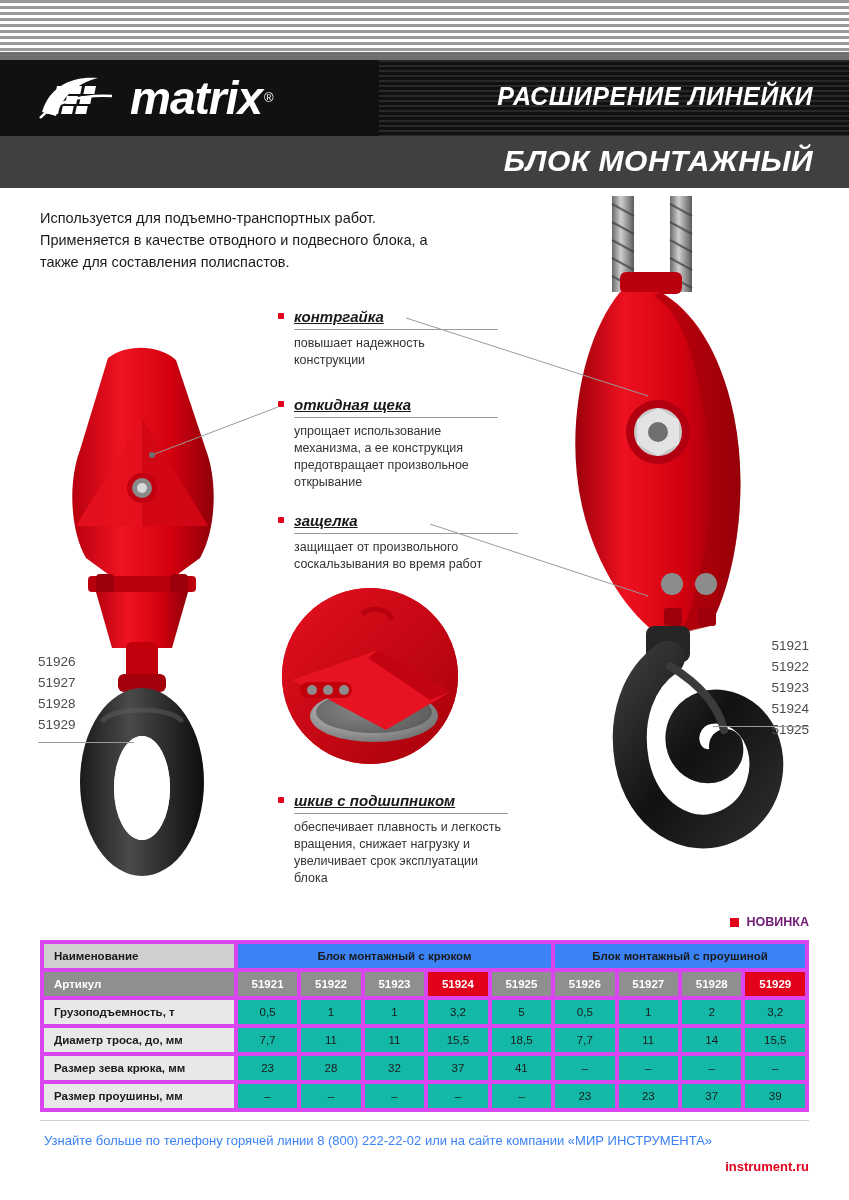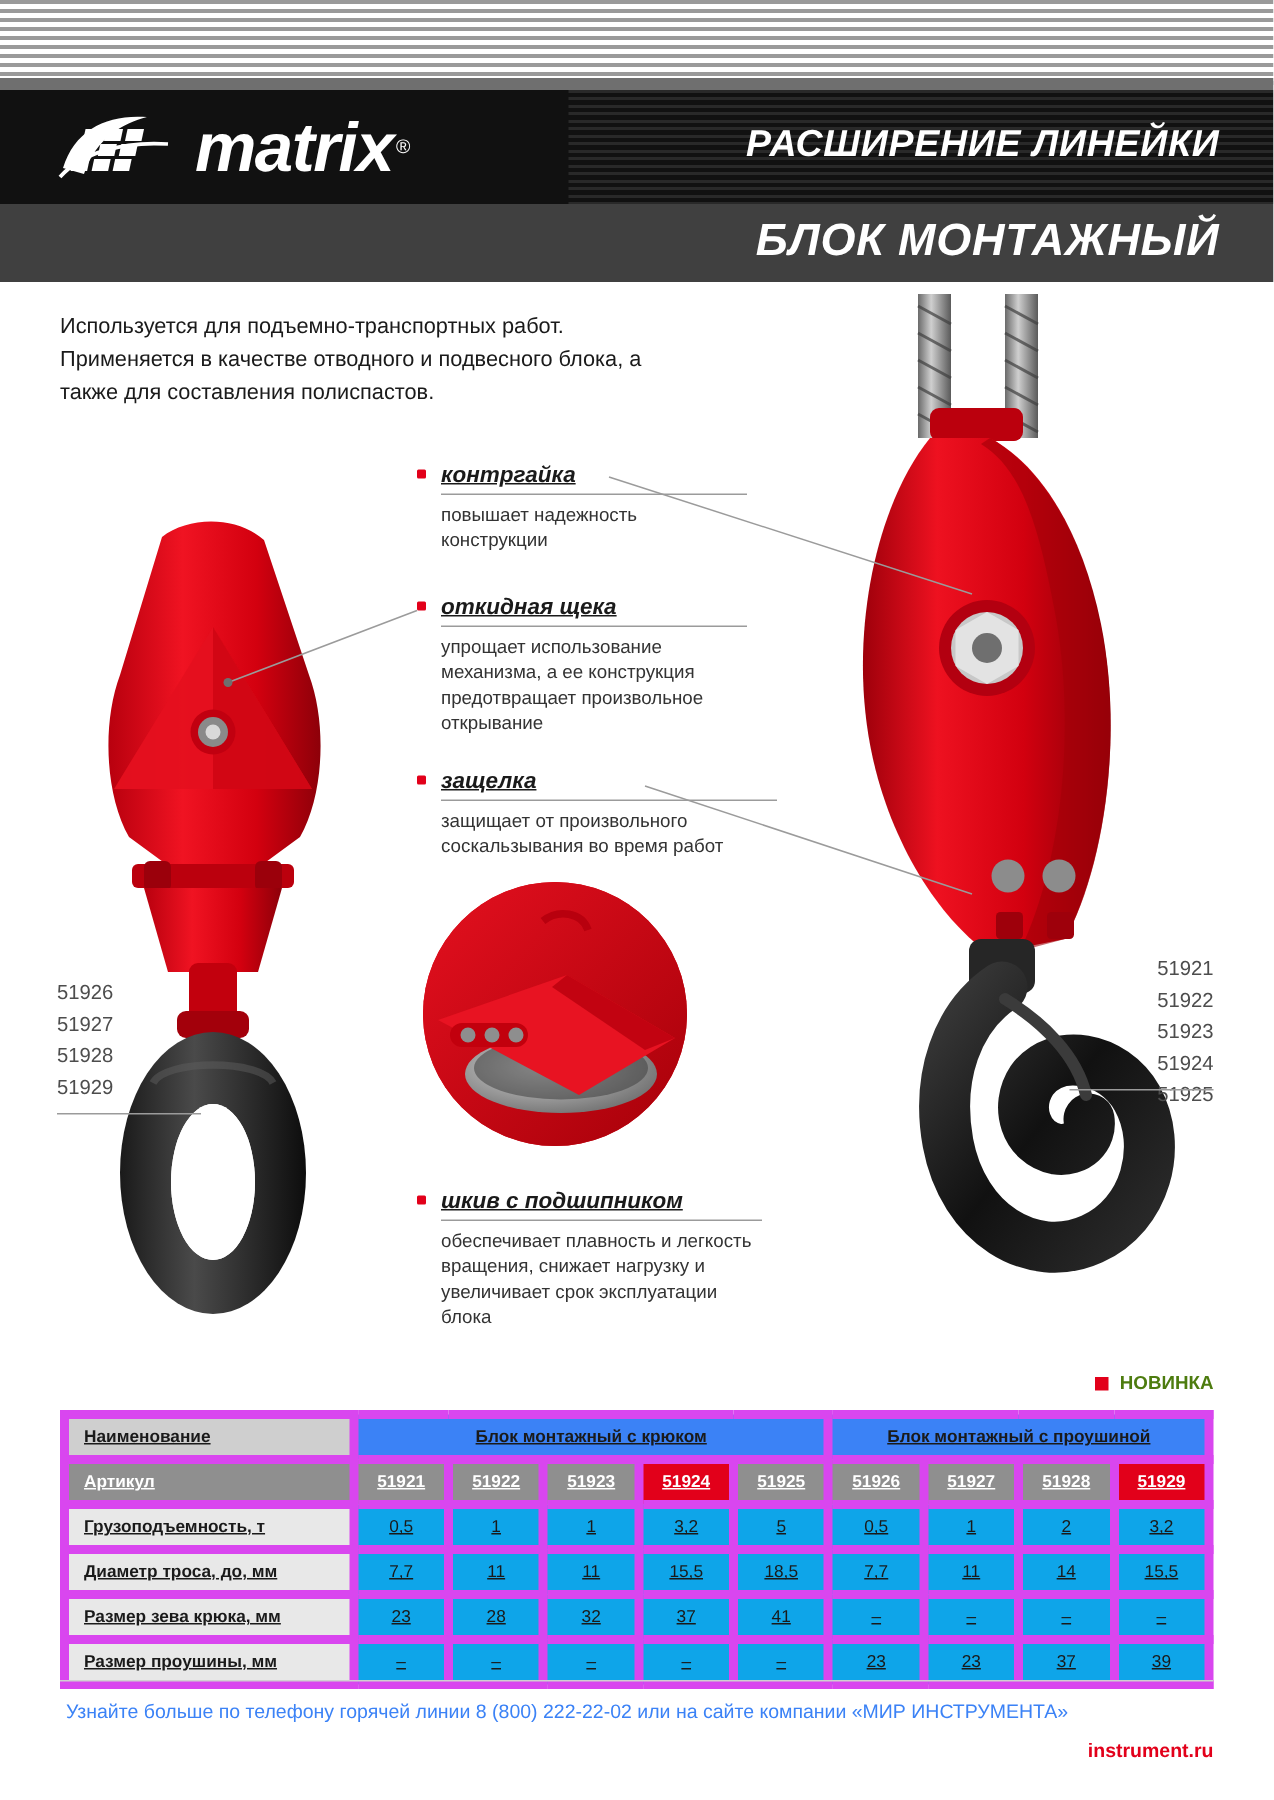--- a/index.html
+++ b/index.html
@@ -128,43 +128,43 @@
   .sku-line-left{
     position:absolute; left:38px; top:742px; width:96px; border-bottom:1px solid #9b9b9b;
   }
   .sku-line-right{
     position:absolute; right:40px; top:726px; width:96px; border-bottom:1px solid #9b9b9b;
   }
 
   
   .novelty{
     position:absolute; right:40px; top:915px; font-size:12.5px; font-weight:bold;
-    color:#4d7c0f; display:flex; align-items:center; gap:8px;
+    color:#701a75; display:flex; align-items:center; gap:8px;
   }
   .novelty .sq{ width:9px; height:9px; background:#e2001a; display:inline-block; }
 
   
   table.spec{
     position:absolute; left:40px; top:940px; width:769px;
     border-collapse:collapse; font-size:11.5px; color:#1a1a1a;
   }
   table.spec th, table.spec td{
-    border:6px solid #d946ef;
-    padding:6px 6px; text-align:center; height:26px;text-decoration:underline;
+    border:4px solid #d946ef;
+    padding:6px 6px; text-align:center; height:26px;
   }
   table.spec .namecol{
     text-align:left; padding-left:10px; width:200px; font-weight:bold;
     background:#e8e8e8;
   }
   table.spec .hdr-grey{ background:#3b82f6; font-weight:bold; }
   table.spec .hdr-name{ background:#cfcfcf; font-weight:bold; text-align:left; padding-left:10px; }
   table.spec .art-grey{ background:#8f8f8f; color:#ffffff; font-weight:bold; }
   table.spec .art-name{ background:#8f8f8f; color:#ffffff; font-weight:bold; text-align:left; padding-left:10px; }
   table.spec .art-red{ background:#e2001a; color:#ffffff; font-weight:bold; }
-  table.spec .cell{ background:#0ea5e9; width:65px; }
+  table.spec .cell{ background:#14b8a6; width:65px; }
 
   
   .footer-text{
     position:absolute; left:44px; top:1131px; font-size:13px; color:#3b82f6;
     line-height:1.5;
   }
   .footer-site{
     position:absolute; right:40px; top:1159px; font-size:13px; font-weight:bold;
     color:#e2001a;
   }

